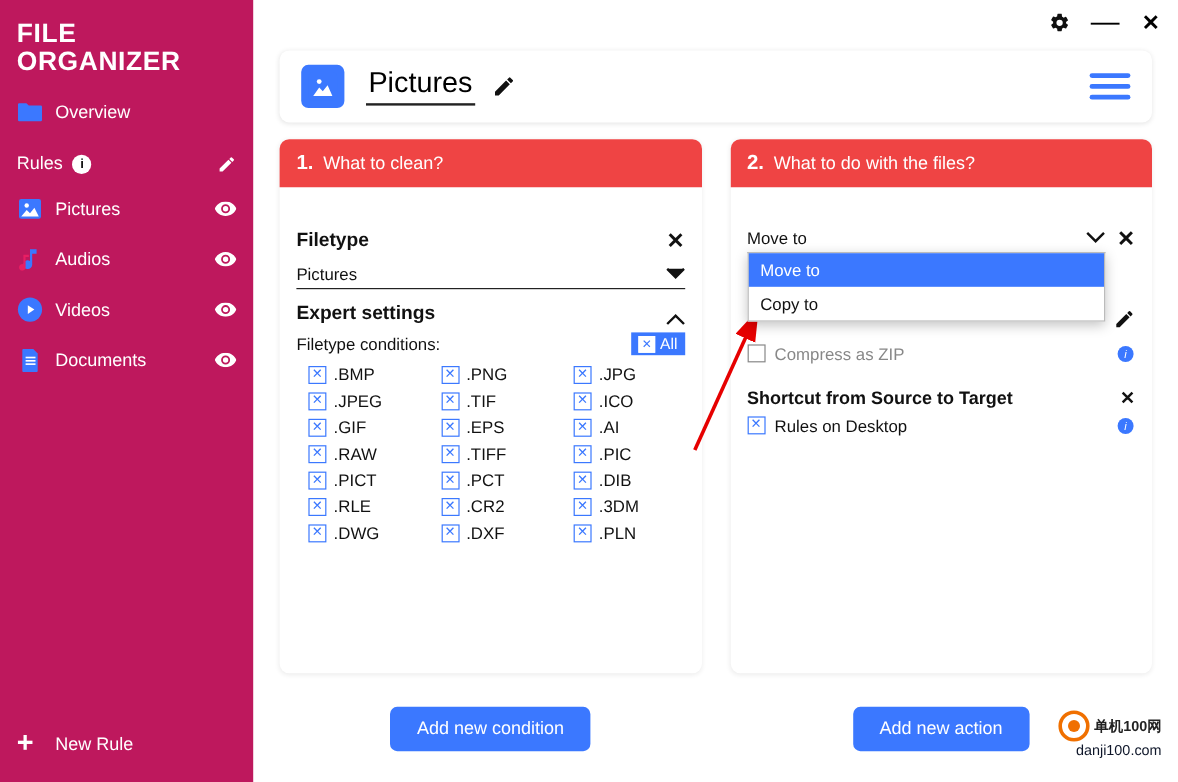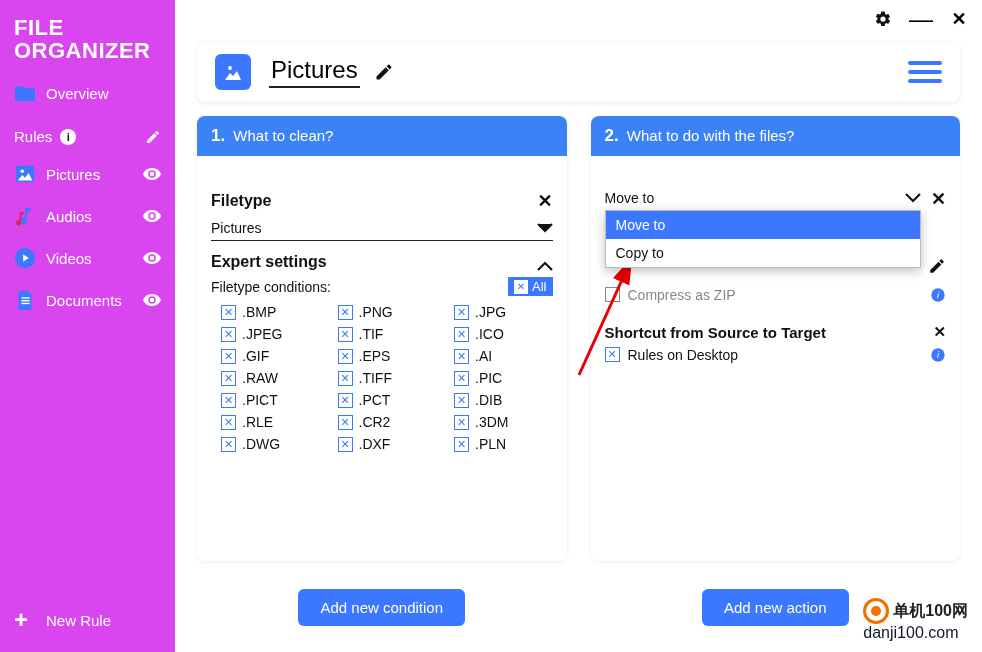--- a/index.html
+++ b/index.html
@@ -1,19 +1,19 @@
 <!DOCTYPE html>
 <html><head>
 <meta charset="utf-8">
 <style>
 * { box-sizing: border-box; margin: 0; padding: 0; font-family: Arial, Helvetica, sans-serif; }
 body { width: 982px; height: 652px; overflow: hidden; background: #fff; display: flex; position: relative; }
 
 
-.sidebar { width: 175px; background: #d946ef; color: #fff; display: flex; flex-direction: column; }
+.sidebar { width: 211px; background: #be185d; color: #fff; display: flex; flex-direction: column; }
 .app-title { padding: 16px 14px 10px; font-family: "Arial Black", Arial, sans-serif; font-weight: 900; font-size: 22px; line-height: 1.05; letter-spacing: .5px; text-transform: uppercase; }
 .nav-item { display: flex; align-items: center; padding: 10px 14px; gap: 10px; cursor: pointer; font-size: 15px; }
 .nav-item .spacer { flex: 1; }
 .nav-icon { width: 22px; height: 22px; display: inline-flex; align-items: center; justify-content: center; }
 .section-hdr { display: flex; align-items: center; padding: 14px 14px 8px; gap: 8px; font-size: 15px; }
 .sidebar-footer { margin-top: auto; display: flex; align-items: center; padding: 18px 14px; gap: 18px; cursor: pointer; font-size: 15px; }
 
 
 .win-controls { position: absolute; top: 10px; right: 14px; display: flex; gap: 20px; align-items: center; }
 .win-controls .ico { width: 18px; height: 18px; cursor: pointer; display: inline-flex; align-items: center; justify-content: center; }
@@ -22,21 +22,21 @@
 .main { flex: 1; padding: 42px 22px 22px; display: flex; flex-direction: column; gap: 14px; position: relative; }
 .title-row { display: flex; align-items: center; gap: 14px; background: #fff; border-radius: 8px; box-shadow: 0 1px 4px rgba(0,0,0,.1); padding: 12px 18px; }
 .title-icon { width: 36px; height: 36px; background:#3b78ff; border-radius:6px; display:inline-flex; align-items:center; justify-content:center; }
 .title-text { font-size: 24px; border-bottom: 2px solid #222; padding: 0 2px 2px; margin-left:4px; }
 .title-row .spacer { flex:1; }
 .hamburger { width: 34px; height: 30px; display:flex; flex-direction:column; justify-content:center; gap:5px; cursor:pointer; }
 .hamburger div { height:4px; background:#3b78ff; border-radius:2px; }
 
 .panels { display: flex; gap: 24px; flex: 1; }
 .panel { flex: 1; background:#fff; border-radius:8px; box-shadow: 0 1px 4px rgba(0,0,0,.08); display:flex; flex-direction:column; overflow:visible; }
-.panel-hdr { background:#3b82f6; color:#fff; padding: 10px 14px; font-size:15px; border-radius:8px 8px 0 0; }
+.panel-hdr { background:#ef4444; color:#fff; padding: 10px 14px; font-size:15px; border-radius:8px 8px 0 0; }
 .panel-hdr b { font-size:17px; margin-right:4px; }
 .panel-body { padding: 10px 14px 14px; font-size:14px; color:#111; position: relative; margin-top: 20px; }
 
 .field-row { display:flex; align-items:center; padding: 4px 0; }
 .field-label { font-weight:600; font-size:16px; }
 .x-icon { margin-left:auto; cursor:pointer; font-weight:bold; font-size:18px; }
 .select-row { border-bottom: 1.5px solid #222; padding: 4px 0; display:flex; align-items:center; cursor:pointer; }
 .select-row .chev { margin-left:auto; }
 .expert-hdr { font-weight:600; font-size:16px; margin-top:12px; display:flex; align-items:flex-end; cursor:pointer; }
 .expert-hdr .chev { margin-left:auto; }
@@ -61,21 +61,21 @@
 .sub-row { display:flex; gap:8px; padding:6px 0; }
 .sub-row .info { margin-left:auto; color:#3b78ff; cursor:pointer; }
 .section-label { font-weight:600; font-size:15px; margin-top:14px; display:flex; align-items:center; }
 .pencil { cursor:pointer; }
 .faded { color:#888; }
 
 
 .red-arrow { position:absolute; top:250px; left:571px; pointer-events:none; }
 
 
-.watermark { position:absolute; right:14px; bottom:10px; font-size:16px; color:#f07000; text-align:left; }
+.watermark { position:absolute; right:14px; bottom:20px; font-size:12px; color:#f07000; text-align:right; }
 .watermark .logo { display:inline-flex; align-items:center; gap:4px; font-weight:bold; color:#222; }
 .watermark .eye { width:26px; height:26px; border:3px solid #f07000; border-radius:50%; display:inline-flex; align-items:center; justify-content:center; }
 .watermark .eye-in { width:10px; height:10px; background:#f07000; border-radius:50%; }
 .watermark .url { display:block; color:#0f172a; }
 
 svg { display:block; }
 </style>
 </head>
 <body>
 

